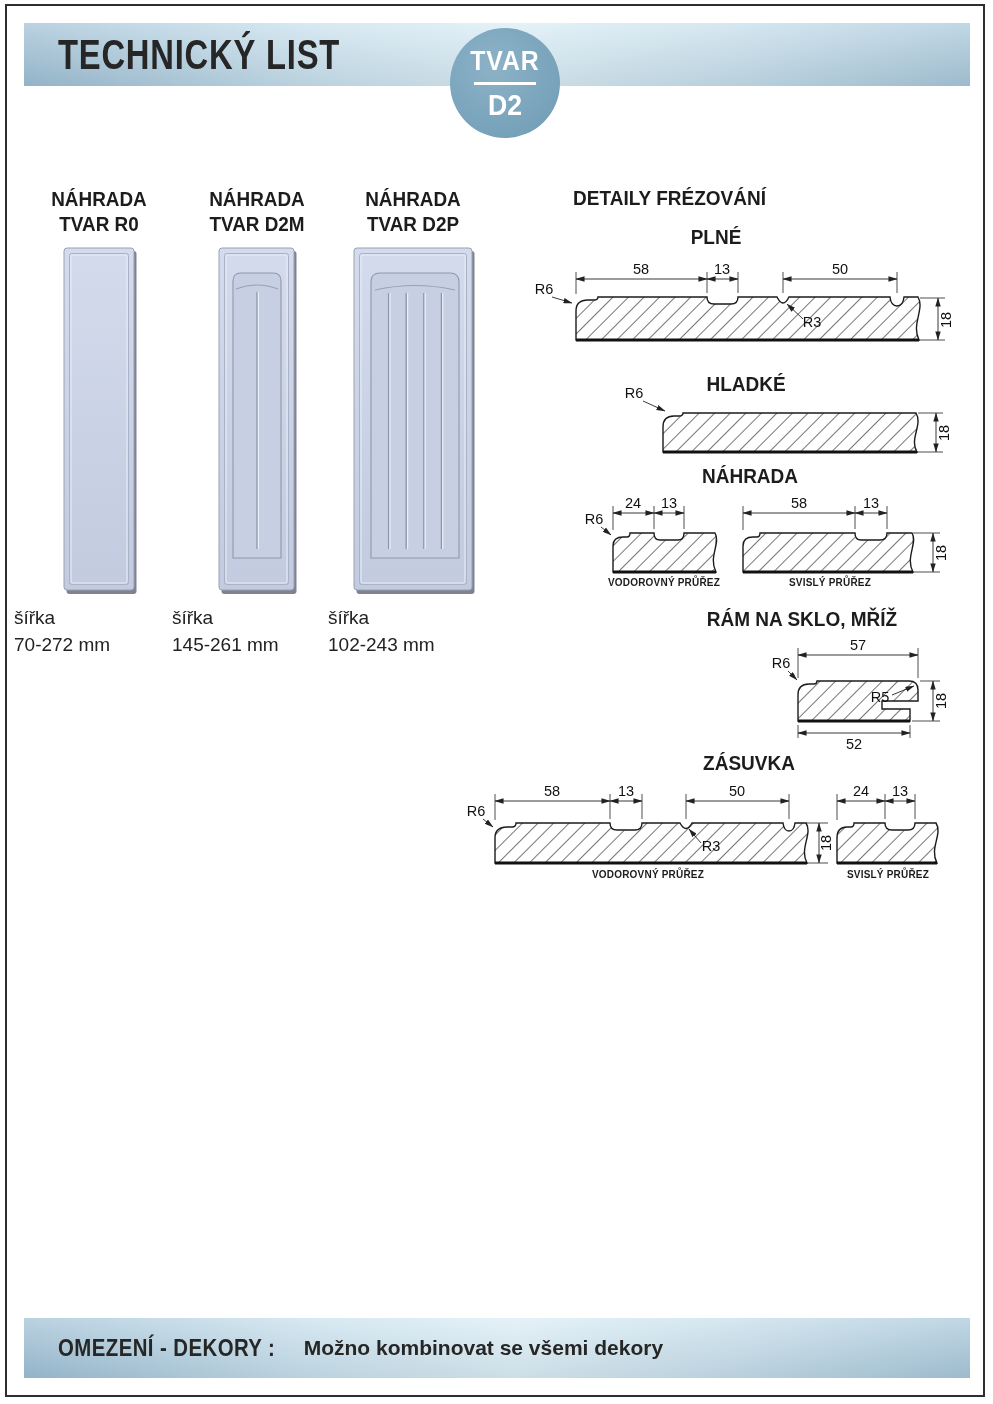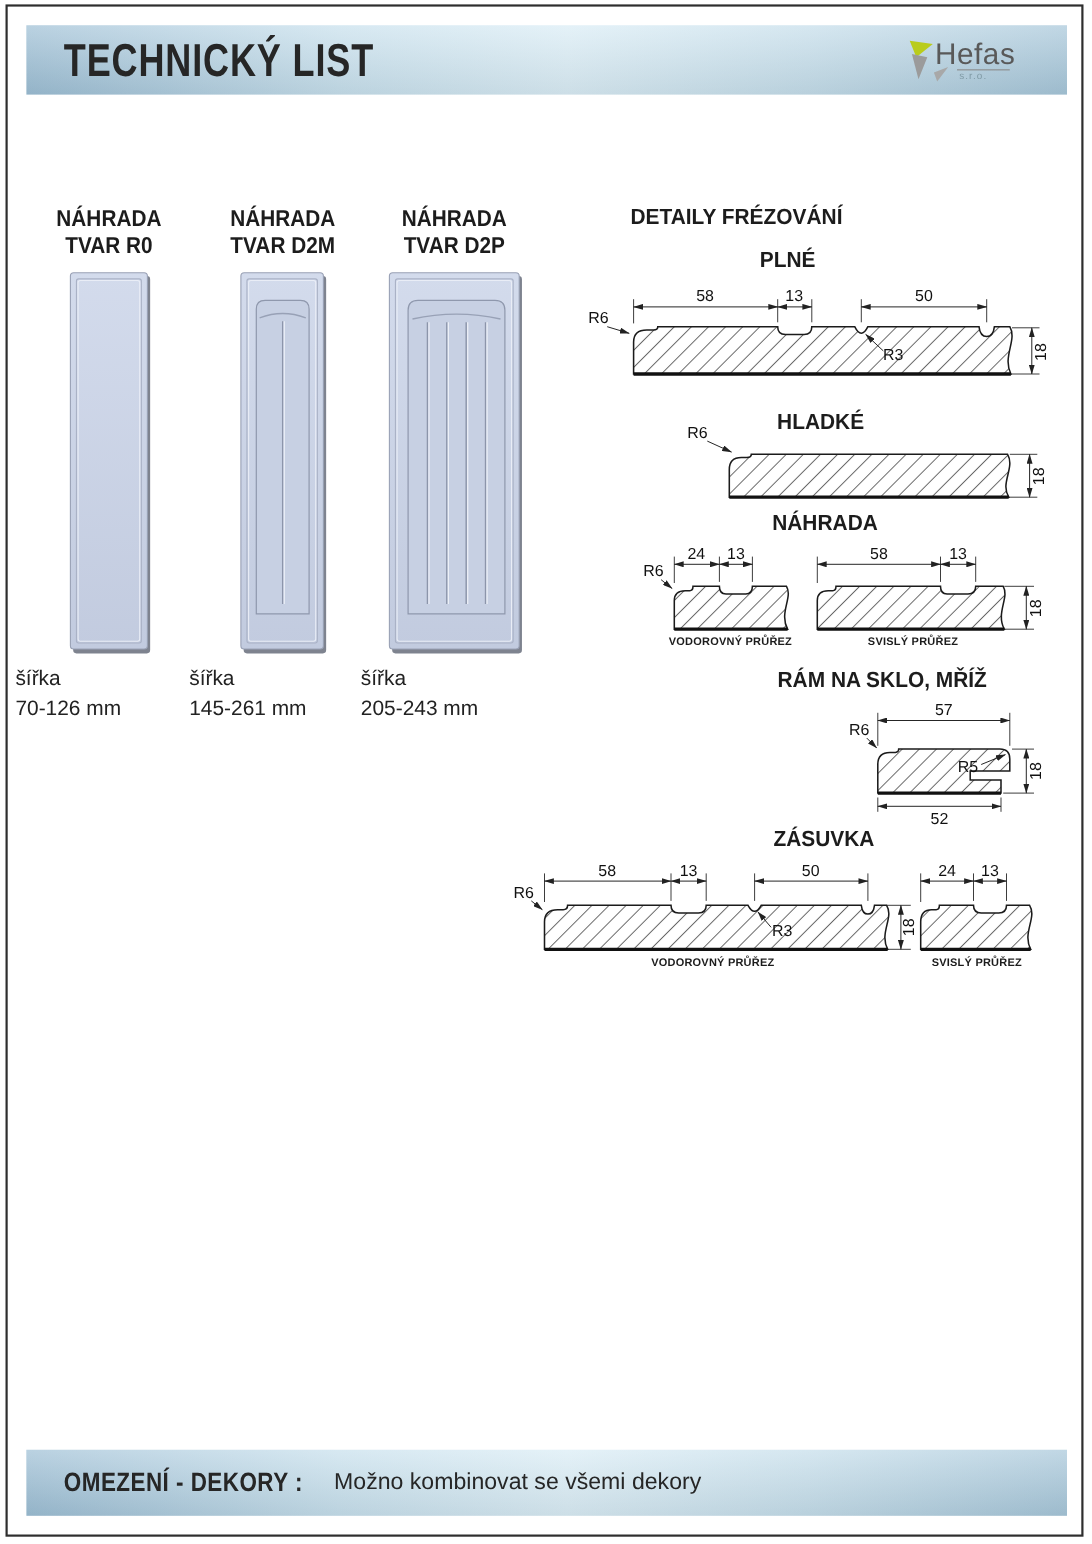--- a/index.html
+++ b/index.html
@@ -46,65 +46,60 @@
   .bevel-dark{fill:none;stroke:#aab2c6;stroke-width:1;}
   .bevel-light{fill:none;stroke:#e9edf6;stroke-width:1;}
   .inner-panel{fill:#c7d0e3;stroke:#8f98ad;stroke-width:1.1;}
   .arch{fill:none;stroke:#98a1b6;stroke-width:1.2;}
   .groove-d{stroke:#8c95aa;stroke-width:1.3;}
   .groove-l{stroke:#eef1f8;stroke-width:1.1;}
   .footer-text{position:absolute;left:58px;top:1318px;height:60px;display:flex;
         align-items:center;gap:12px;white-space:nowrap;}
   .f-label{font-size:24px;font-weight:bold;color:#262626;transform:scaleX(.85);
         transform-origin:left center;letter-spacing:.5px;}
-  .f-text{font-size:21px;color:#262626;margin-left:-22px;}
+  .f-text{font-size:21px;color:#262626;margin-left:-22px;font-weight:bold;}
 </style>
 </head>
 <body>
 
 <div class="page">
   <div class="page-border"></div>
 
   <div class="band header-band"></div>
   <div class="page-title">TECHNICKÝ LIST</div>
-  <div class="logo">
-    <svg width="150" height="52" viewBox="0 0 150 52">
-      <polygon points="15,5 36,8 21,20" fill="#b9cc1c"></polygon>
-      <polygon points="17,17 31,20 23,40" fill="#9b9b9b"></polygon>
-      <polygon points="37,34 50,29 40,42" fill="#a8a8a8"></polygon>
-    </svg>
-    <div class="logo-text">Hefas</div>
-    <div class="logo-rule"></div>
-    <div class="logo-suffix">s.r.o.</div>
+  <div class="badge">
+    <div class="badge-top">TVAR</div>
+    <div class="badge-line"></div>
+    <div class="badge-bottom">D2</div>
   </div>
 
   <div class="ptitle" style="left:19px;">
     <div>NÁHRADA</div>
     <div>TVAR R0</div>
   </div>
   <div class="ptitle" style="left:177px;">
     <div>NÁHRADA</div>
     <div>TVAR D2M</div>
   </div>
   <div class="ptitle" style="left:333px;">
     <div>NÁHRADA</div>
     <div>TVAR D2P</div>
   </div>
 
   <div class="pcap" style="left:14px;">
     <div>šířka</div>
-    <div>70-126 mm</div>
+    <div>70-272 mm</div>
   </div>
   <div class="pcap" style="left:172px;">
     <div>šířka</div>
     <div>145-261 mm</div>
   </div>
   <div class="pcap" style="left:328px;">
     <div>šířka</div>
-    <div>205-243 mm</div>
+    <div>102-243 mm</div>
   </div>
 
   <div class="sechead" style="left:568px;top:187px;">DETAILY FRÉZOVÁNÍ</div>
   <div class="sechead center" style="left:616px;top:226px;width:200px;">PLNÉ</div>
   <div class="sechead center" style="left:646px;top:373px;width:200px;">HLADKÉ</div>
   <div class="sechead center" style="left:650px;top:465px;width:200px;">NÁHRADA</div>
   <div class="sechead center" style="left:652px;top:608px;width:300px;">RÁM NA SKLO, MŘÍŽ</div>
   <div class="sechead center" style="left:649px;top:752px;width:200px;">ZÁSUVKA</div>
 
   <svg class="overlay" viewBox="0 0 993 1404">

